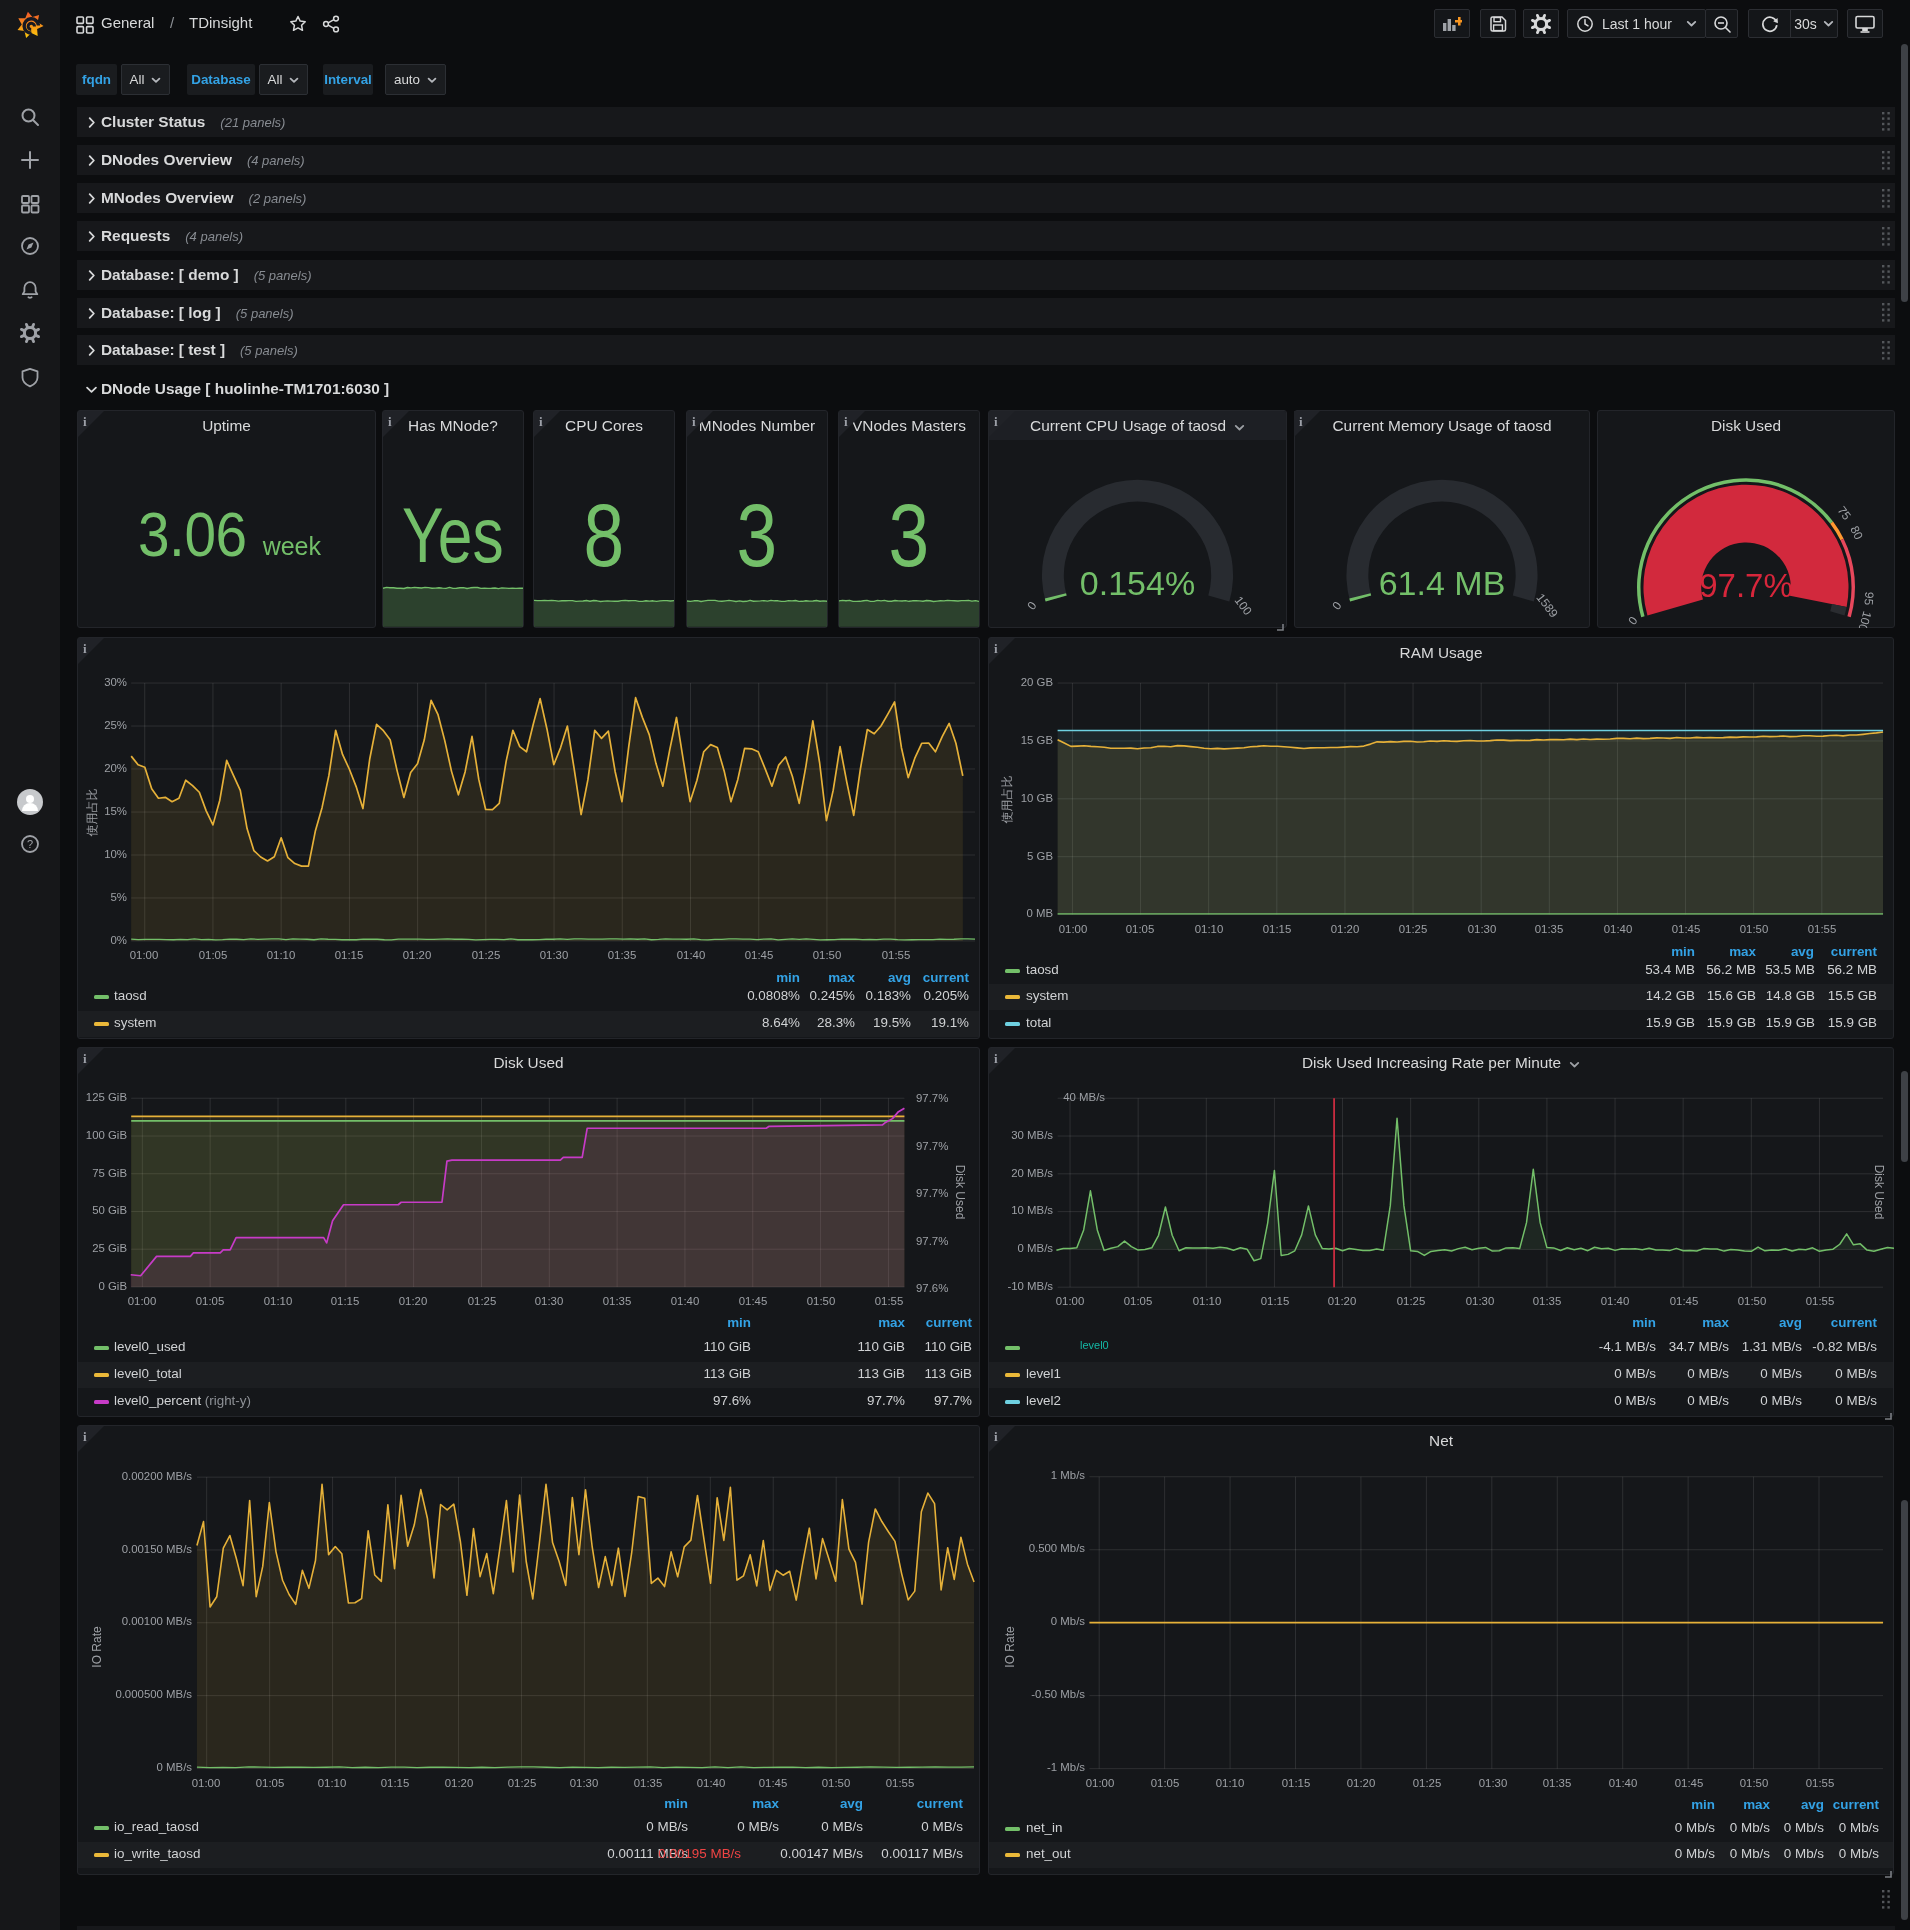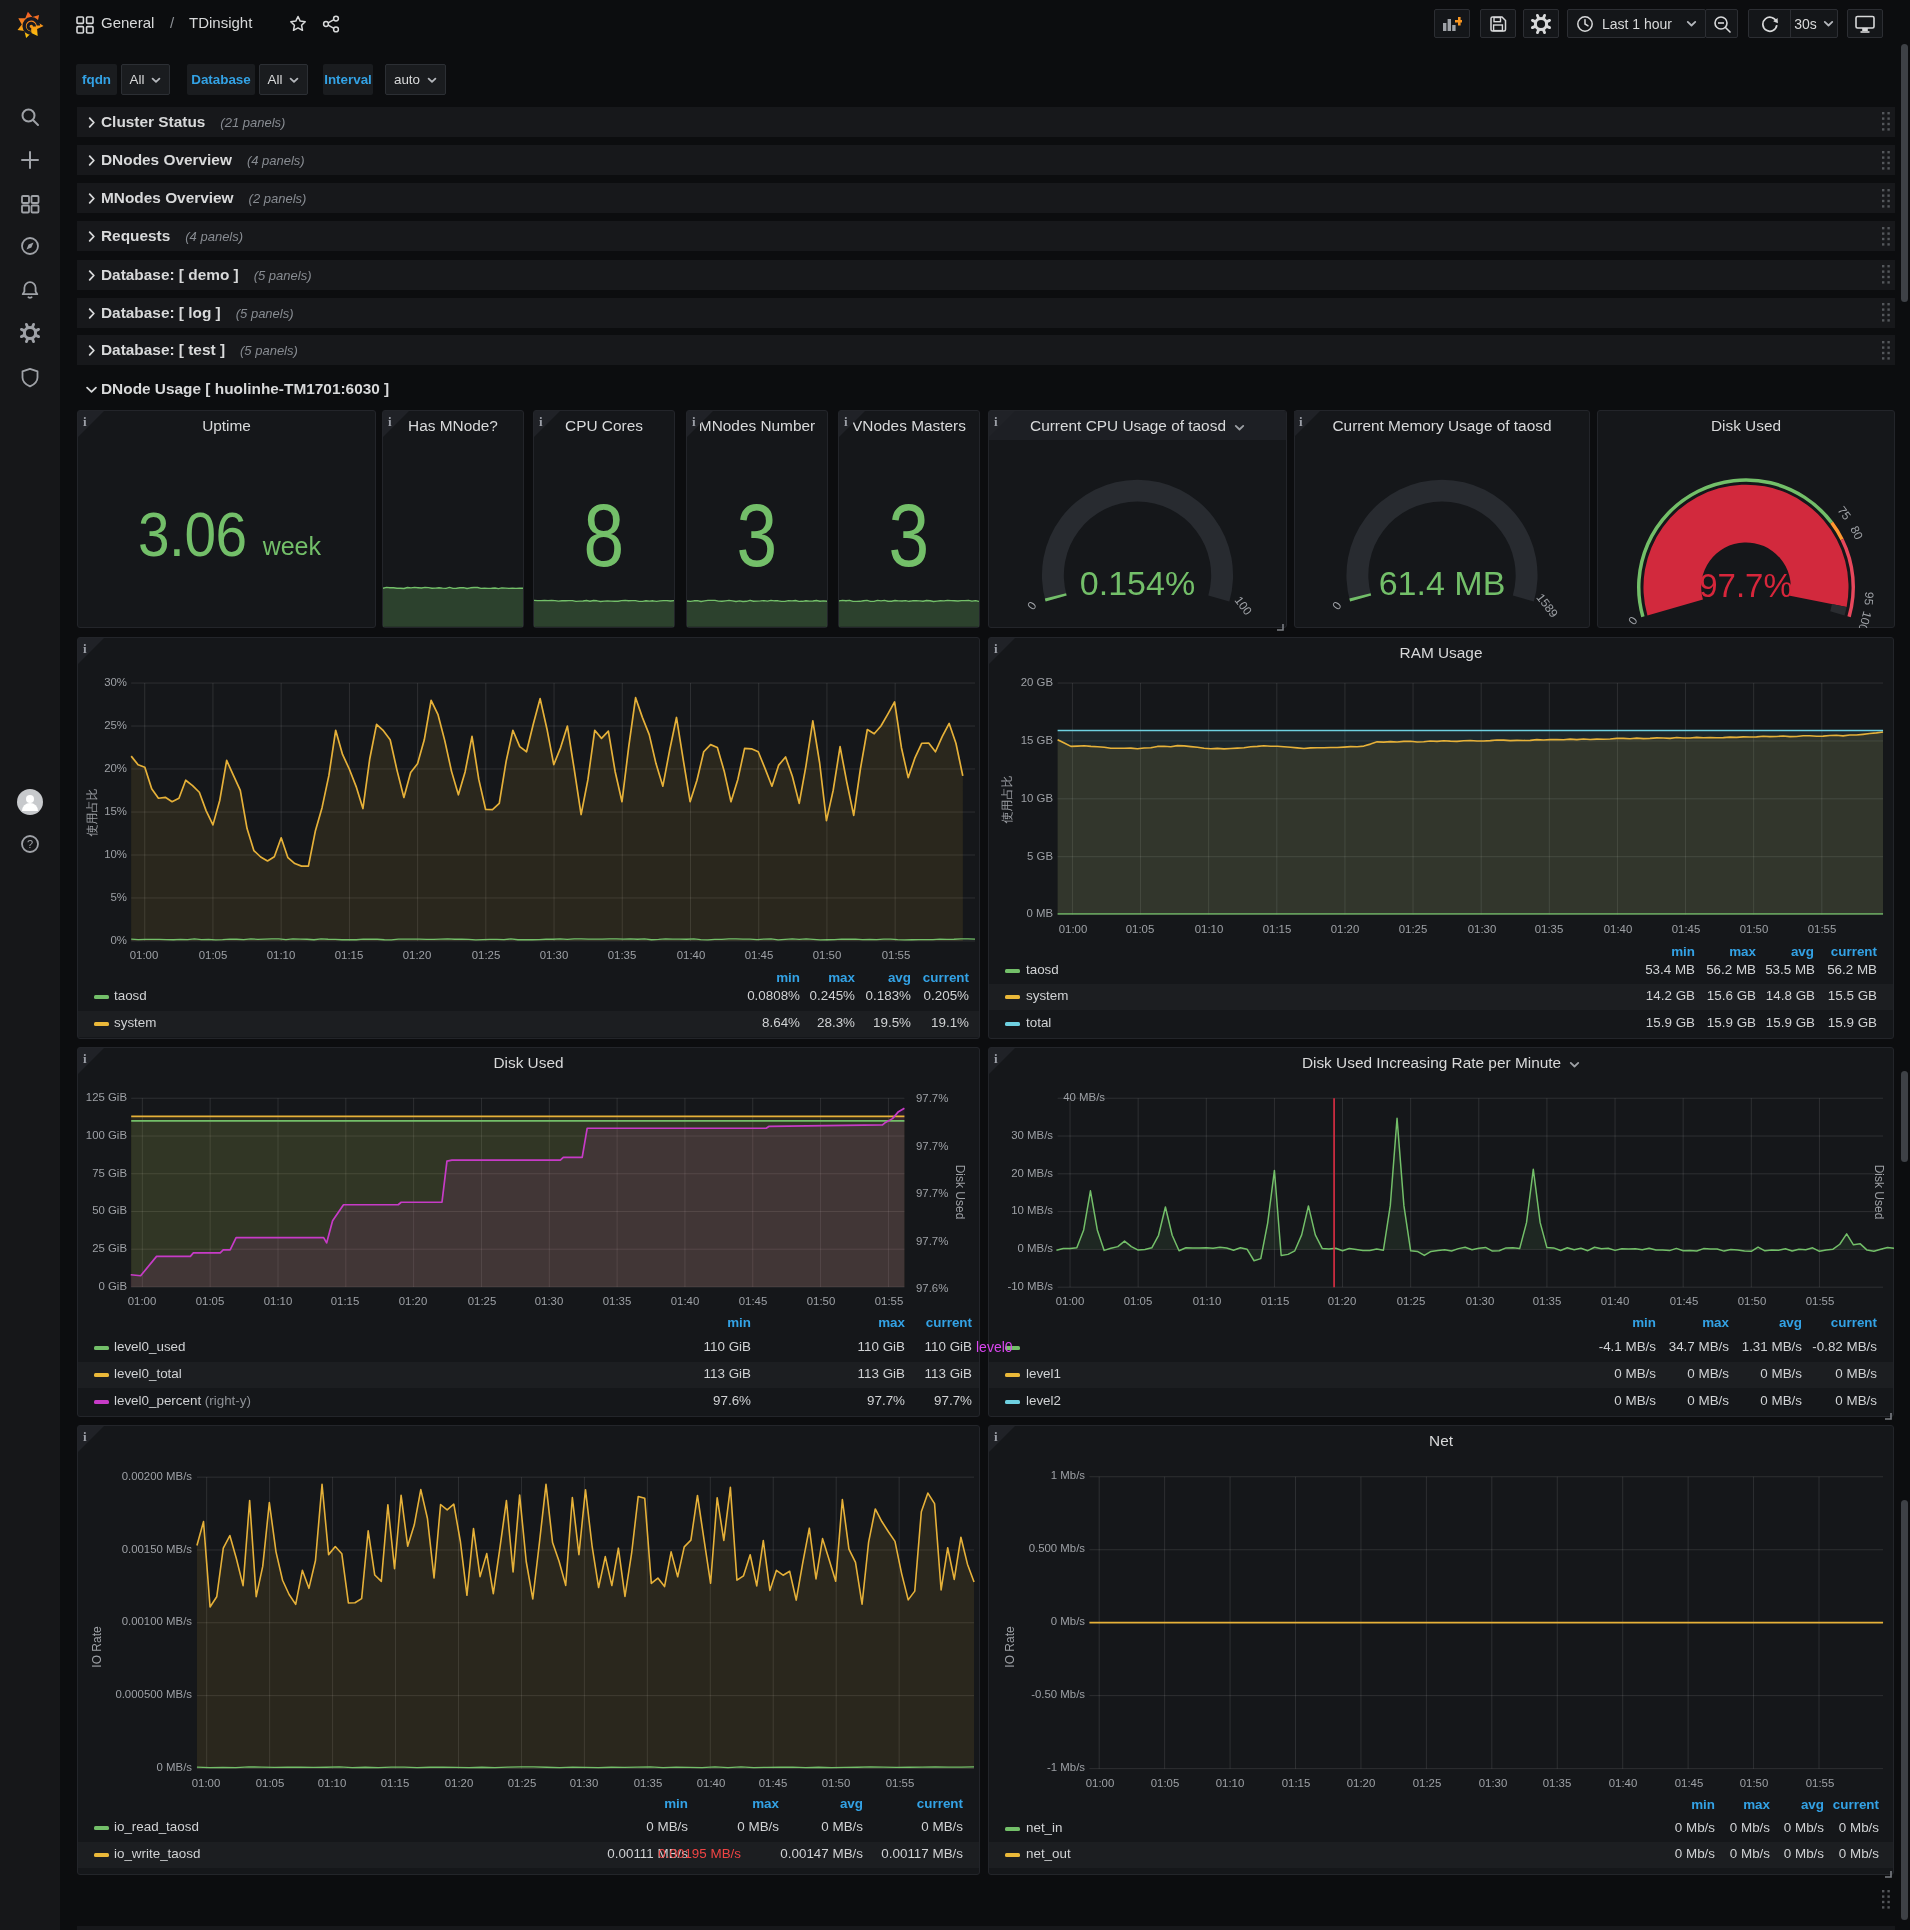--- a/index.html
+++ b/index.html
@@ -321,20 +321,23 @@
 <div style="position:absolute;left:77px;top:410px;width:299px;height:218px;display:flex;align-items:center;justify-content:center">
       <span style="color:#73BF69;font-size:63px;font-weight:400;letter-spacing:-0.5px;position:relative;top:15px;display:inline-block;transform:scaleX(0.9)">3.06</span>
       <span style="color:#73BF69;font-size:25px;font-weight:500;margin-left:10px;position:relative;top:27px">week</span>
     </div>
 <div style="position:absolute;left:382px;top:410px;width:142px;height:218px;background:#15171a;border:1px solid #23252a;border-radius:3px;box-sizing:border-box"></div>
 <div style="position:absolute;left:382px;top:416px;width:142px;height:20px;display:flex;align-items:center;justify-content:center;font-size:15.4px;font-weight:500;color:#d8d9da">Has MNode?</div>
 <div style="position:absolute;left:383px;top:411px;width:26px;height:26px"><svg width="26" height="26" viewBox="0 0 26 26" style="">
         <polygon points="0,0 26,0 0,26" fill="#202227"></polygon>
         <text x="5" y="15" font-family="Liberation Serif, serif" font-weight="bold" font-size="13" fill="#9da0a8">i</text>
       </svg></div>
+<div style="position:absolute;left:382px;top:410px;width:142px;height:218px;display:flex;align-items:center;justify-content:center">
+      <span style="color:#73BF69;font-size:77px;font-weight:400;position:relative;top:16px;display:inline-block;transform:scaleX(0.81)">Yes</span>
+    </div>
 <svg style="position:absolute;left:383px;top:411px" width="140" height="216" viewBox="0 0 141 217">
       <polygon points="0,217 0.0,178.2 3.5,177.4 7.0,177.7 10.6,177.7 14.1,178.3 17.6,178.2 21.1,178.5 24.7,177.5 28.2,177.9 31.7,177.4 35.2,177.7 38.8,178.0 42.3,177.4 45.8,177.6 49.4,178.2 52.9,178.1 56.4,177.7 59.9,178.1 63.5,178.4 67.0,177.4 70.5,178.4 74.0,178.2 77.5,177.8 81.1,177.6 84.6,178.5 88.1,177.8 91.7,177.5 95.2,177.5 98.7,178.4 102.2,178.1 105.8,178.4 109.3,178.3 112.8,178.0 116.3,178.6 119.8,177.9 123.4,178.1 126.9,178.4 130.4,178.1 133.9,178.4 137.5,178.1 141.0,178.2 141,217" fill="#73BF69" fill-opacity="0.25"></polygon>
       <polyline points="0.0,178.2 3.5,177.4 7.0,177.7 10.6,177.7 14.1,178.3 17.6,178.2 21.1,178.5 24.7,177.5 28.2,177.9 31.7,177.4 35.2,177.7 38.8,178.0 42.3,177.4 45.8,177.6 49.4,178.2 52.9,178.1 56.4,177.7 59.9,178.1 63.5,178.4 67.0,177.4 70.5,178.4 74.0,178.2 77.5,177.8 81.1,177.6 84.6,178.5 88.1,177.8 91.7,177.5 95.2,177.5 98.7,178.4 102.2,178.1 105.8,178.4 109.3,178.3 112.8,178.0 116.3,178.6 119.8,177.9 123.4,178.1 126.9,178.4 130.4,178.1 133.9,178.4 137.5,178.1 141.0,178.2" fill="none" stroke="#73BF69" stroke-width="1.4" stroke-opacity="1.0" stroke-linejoin="round"></polyline>
     </svg>
 <div style="position:absolute;left:533px;top:410px;width:142px;height:218px;background:#15171a;border:1px solid #23252a;border-radius:3px;box-sizing:border-box"></div>
 <div style="position:absolute;left:533px;top:416px;width:142px;height:20px;display:flex;align-items:center;justify-content:center;font-size:15.4px;font-weight:500;color:#d8d9da">CPU Cores</div>
 <div style="position:absolute;left:534px;top:411px;width:26px;height:26px"><svg width="26" height="26" viewBox="0 0 26 26" style="">
         <polygon points="0,0 26,0 0,26" fill="#202227"></polygon>
         <text x="5" y="15" font-family="Liberation Serif, serif" font-weight="bold" font-size="13" fill="#9da0a8">i</text>
       </svg></div>
@@ -685,21 +688,21 @@
 <div style="position:absolute;left:1590px;top:1295px;width:50px;text-align:center;font-size:11.4px;color:#9da0a5">01:40</div>
 <div style="position:absolute;left:1659px;top:1295px;width:50px;text-align:center;font-size:11.4px;color:#9da0a5">01:45</div>
 <div style="position:absolute;left:1727px;top:1295px;width:50px;text-align:center;font-size:11.4px;color:#9da0a5">01:50</div>
 <div style="position:absolute;left:1795px;top:1295px;width:50px;text-align:center;font-size:11.4px;color:#9da0a5">01:55</div>
 <div style="position:absolute;left:1849px;top:1185px;transform:rotate(90deg);font-size:12px;color:#9da0a5;width:60px;text-align:center">Disk Used</div>
 <div style="position:absolute;left:1537px;top:1315px;width:119px;text-align:right;font-size:13.4px;font-weight:700;color:#33a2e5">min</div>
 <div style="position:absolute;left:1610px;top:1315px;width:119px;text-align:right;font-size:13.4px;font-weight:700;color:#33a2e5">max</div>
 <div style="position:absolute;left:1683px;top:1315px;width:119px;text-align:right;font-size:13.4px;font-weight:700;color:#33a2e5">avg</div>
 <div style="position:absolute;left:1758px;top:1315px;width:119px;text-align:right;font-size:13.4px;font-weight:700;color:#33a2e5">current</div>
 <div style="position:absolute;left:1005px;top:1346px;width:15px;height:4px;border-radius:1.5px;background:#73BF69"></div>
-<div style="position:absolute;left:976px;top:1339px;font-size:14px;color:#d946ef">level0</div>
+<div style="position:absolute;left:1080px;top:1339px;font-size:11px;color:#14b8a6">level0</div>
 <div style="position:absolute;left:1527px;top:1339px;width:129px;text-align:right;font-size:13.4px;color:#d0d2d4">-4.1 MB/s</div>
 <div style="position:absolute;left:1600px;top:1339px;width:129px;text-align:right;font-size:13.4px;color:#d0d2d4">34.7 MB/s</div>
 <div style="position:absolute;left:1673px;top:1339px;width:129px;text-align:right;font-size:13.4px;color:#d0d2d4">1.31 MB/s</div>
 <div style="position:absolute;left:1748px;top:1339px;width:129px;text-align:right;font-size:13.4px;color:#d0d2d4">-0.82 MB/s</div>
 <div style="position:absolute;left:989px;top:1362px;width:904px;height:26px;background:rgba(255,255,255,0.03)"></div>
 <div style="position:absolute;left:1005px;top:1373px;width:15px;height:4px;border-radius:1.5px;background:#EAB839"></div>
 <div style="position:absolute;left:1026px;top:1366px;font-size:13.4px;color:#d0d2d4">level1</div>
 <div style="position:absolute;left:1527px;top:1366px;width:129px;text-align:right;font-size:13.4px;color:#d0d2d4">0 MB/s</div>
 <div style="position:absolute;left:1600px;top:1366px;width:129px;text-align:right;font-size:13.4px;color:#d0d2d4">0 MB/s</div>
 <div style="position:absolute;left:1673px;top:1366px;width:129px;text-align:right;font-size:13.4px;color:#d0d2d4">0 MB/s</div>

